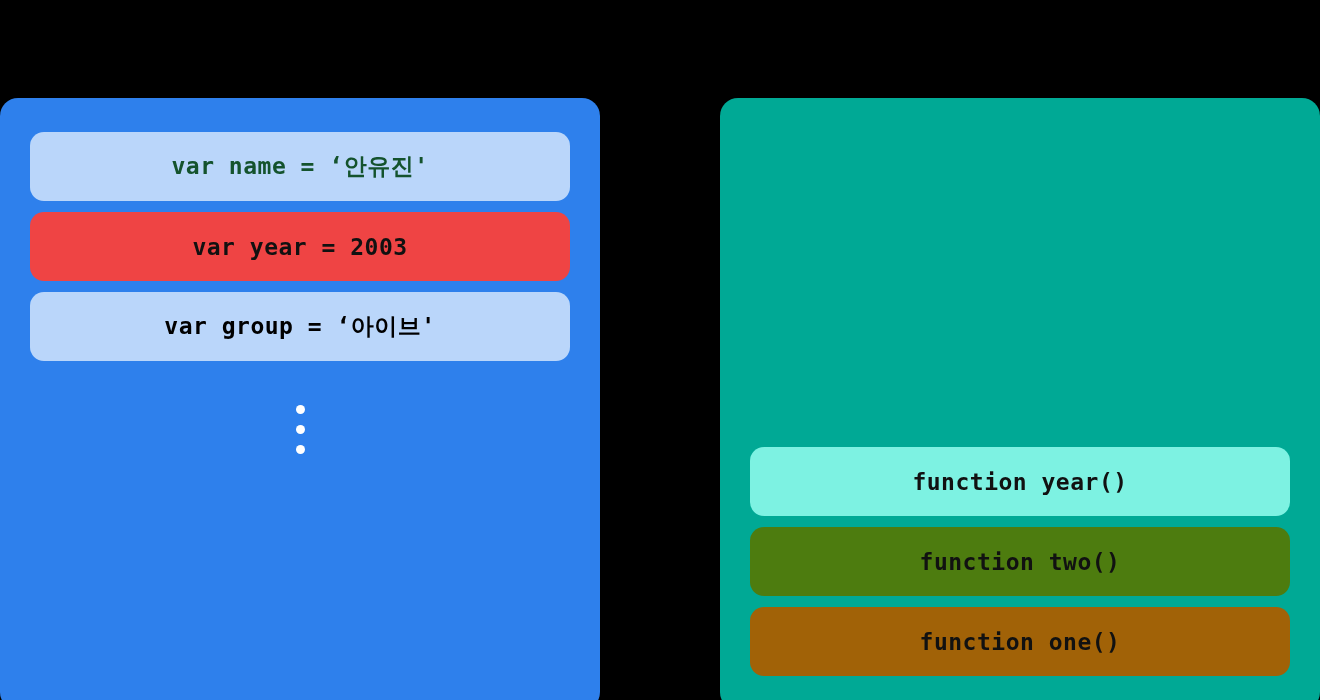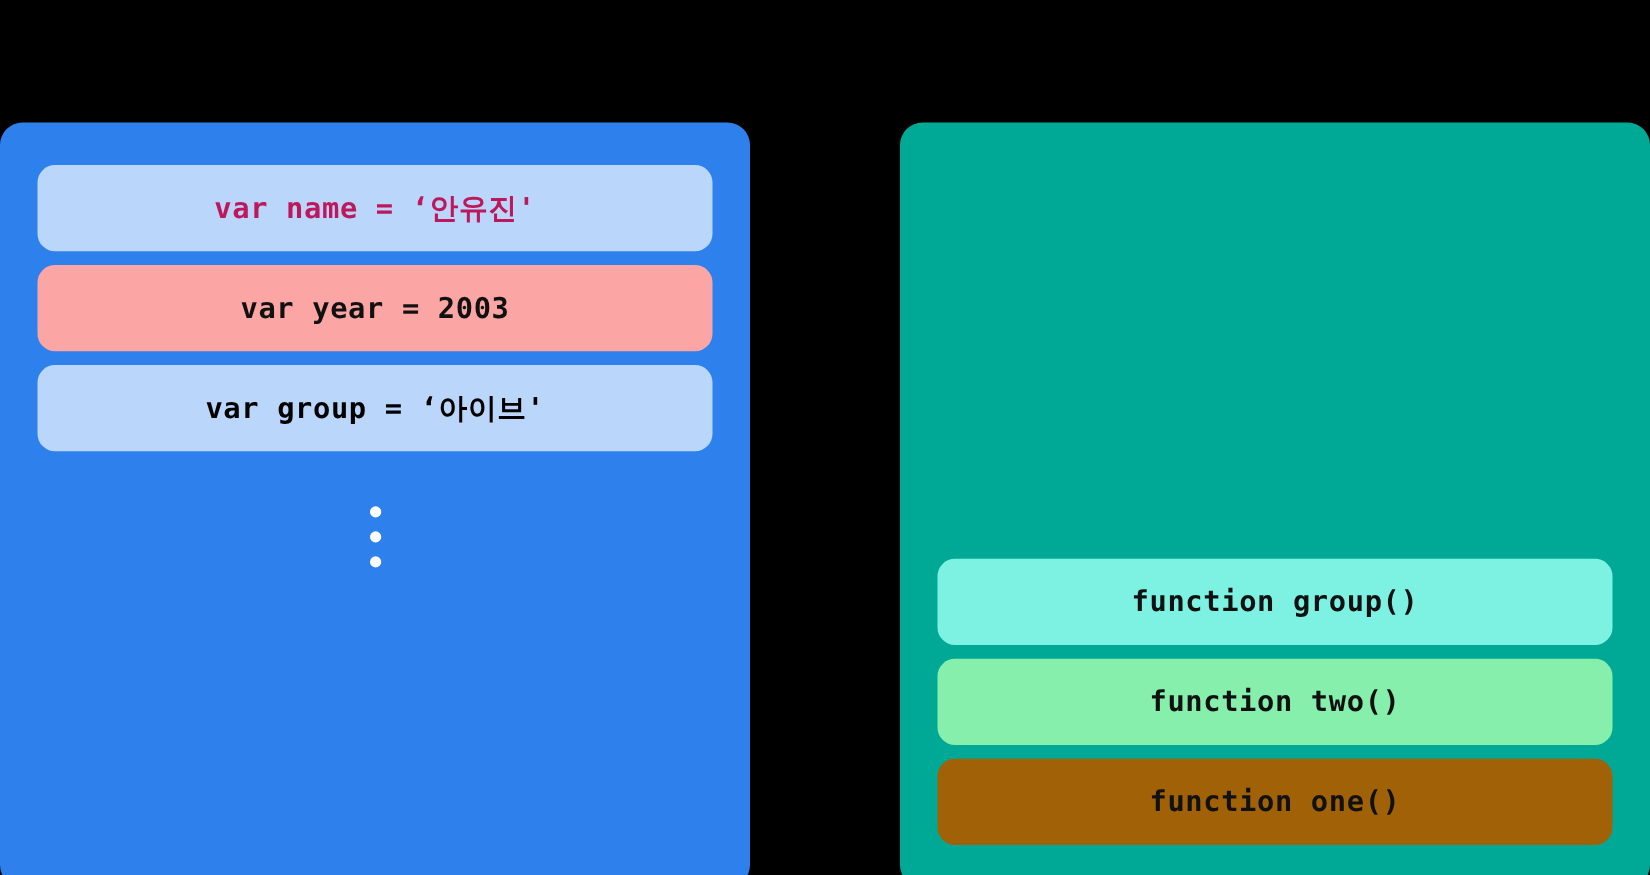--- a/index.html
+++ b/index.html
@@ -67,30 +67,30 @@
     border-radius: 50%;
     background: #ffffff;
   }
 </style>
 </head>
 <body>
 
 <div class="stage">
 
   <div class="panel panel-left" style="background-color: rgb(46, 128, 236);">
-    <div class="item-box" style="background-color: rgb(186, 214, 250); color: #be185d;">var name = ‘안유진'</div>
-    <div class="item-box" style="background-color: #fca5a5; color: rgb(17, 17, 17);">var year = 2003</div>
+    <div class="item-box" style="background-color: rgb(186, 214, 250); color: #14532d;">var name = ‘안유진'</div>
+    <div class="item-box" style="background-color: #ef4444; color: rgb(17, 17, 17);">var year = 2003</div>
     <div class="item-box" style="background-color: rgb(186, 214, 250); color: #000000;">var group = ‘아이브'</div>
 
     <div class="ellipsis">
       <span class="dot" style="background-color: rgb(255, 255, 255);"></span>
       <span class="dot" style="background-color: rgb(255, 255, 255);"></span>
       <span class="dot" style="background-color: rgb(255, 255, 255);"></span>
     </div>
   </div>
 
   <div class="panel panel-right" style="background-color: rgb(0, 169, 149);">
-    <div class="item-box" style="background-color: rgb(125, 242, 226); color: rgb(17, 17, 17);">function group()</div>
-    <div class="item-box" style="background-color: #86efac; color: rgb(17, 17, 17);">function two()</div>
+    <div class="item-box" style="background-color: rgb(125, 242, 226); color: rgb(17, 17, 17);">function year()</div>
+    <div class="item-box" style="background-color: #4d7c0f; color: rgb(17, 17, 17);">function two()</div>
     <div class="item-box" style="background-color: #a16207; color: rgb(17, 17, 17);">function one()</div>
   </div>
 
 </div>
 
 </body></html>

